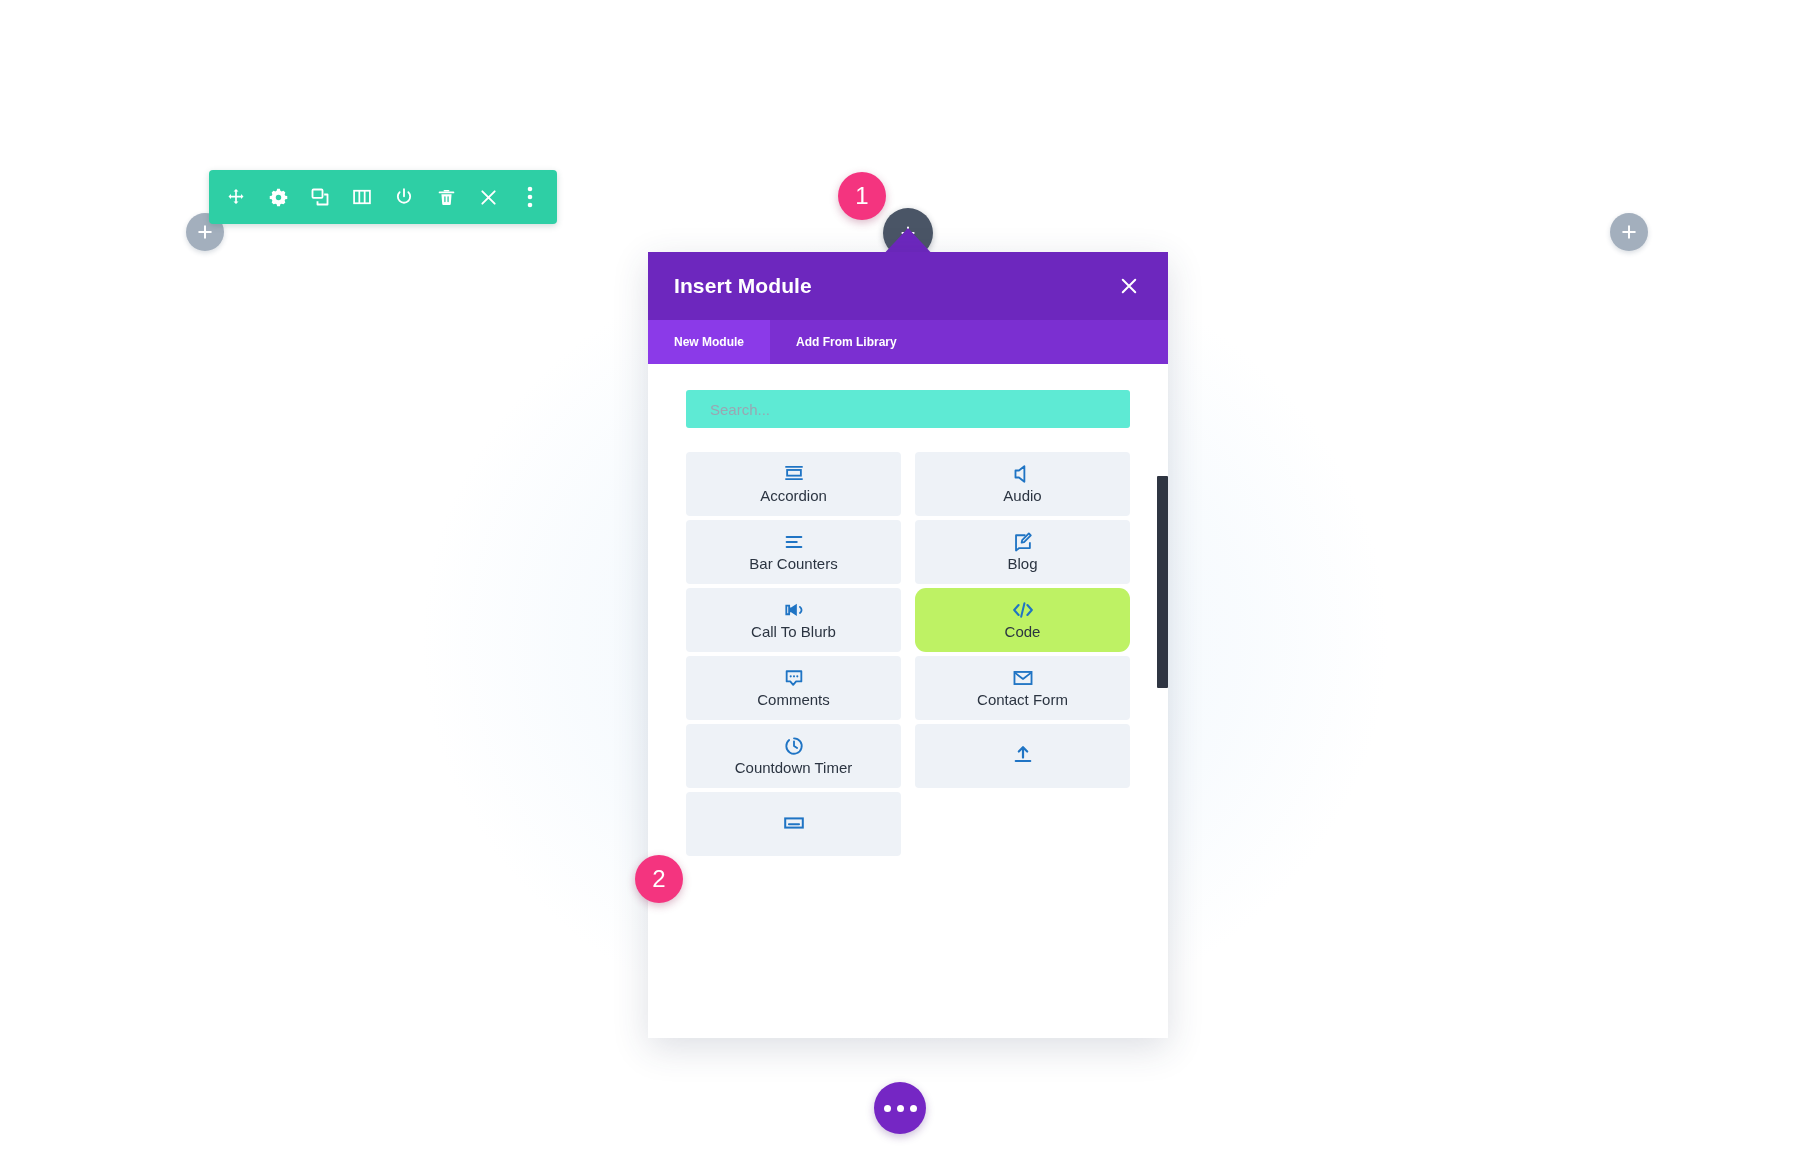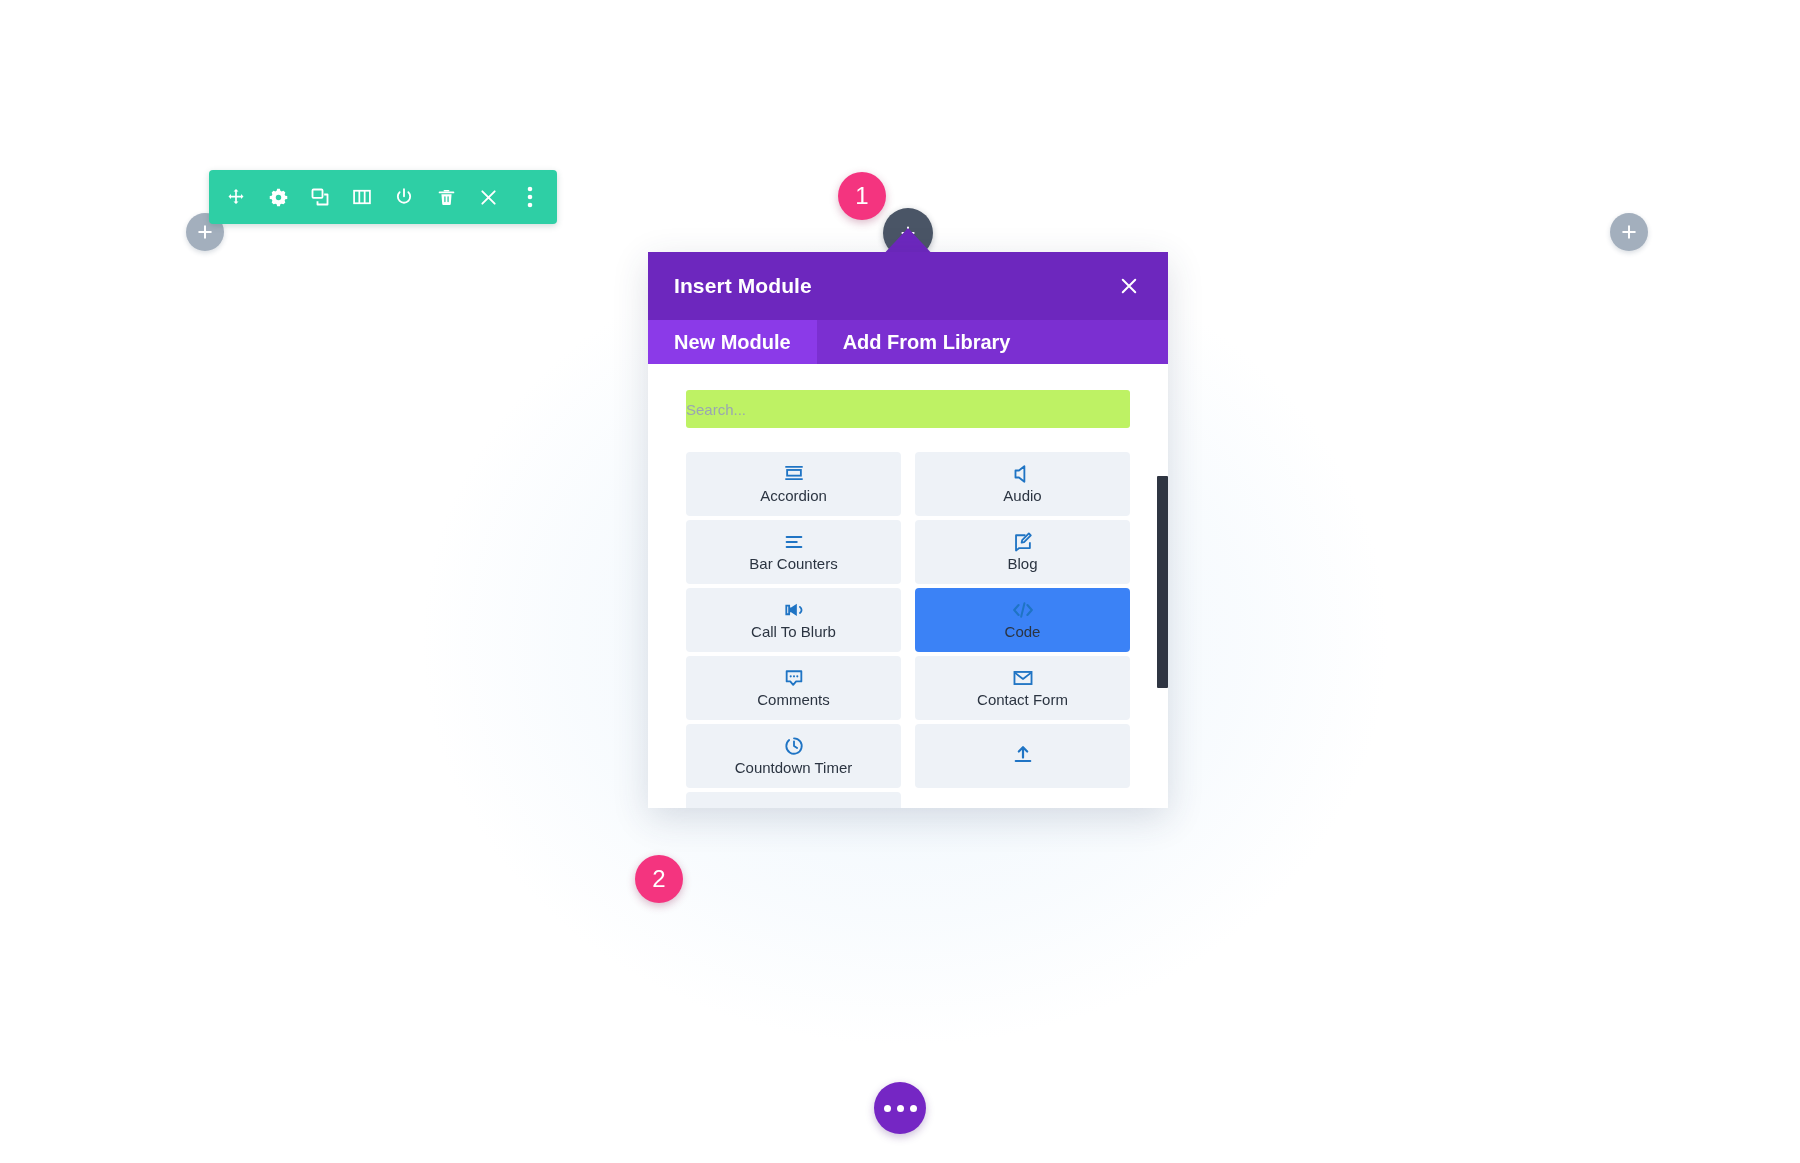--- a/index.html
+++ b/index.html
@@ -100,21 +100,21 @@
     border-left: 28px solid transparent;
     border-right: 28px solid transparent;
     border-bottom: 30px solid #6d27be;
     z-index: 26;
   }
 
   
   .modal {
     position: absolute;
     left: 648px; top: 252px;
-    width: 520px; height: 556px;
+    width: 520px; height: 786px;
     background: #ffffff;
     box-shadow: 0 10px 34px rgba(45,55,90,0.16);
     z-index: 30;
     overflow: hidden;
     display: flex;
     flex-direction: column;
   }
 
   .modal-header {
     height: 68px;
@@ -142,42 +142,42 @@
     height: 44px;
     background: #7b2fd1;
     display: flex;
     align-items: stretch;
     flex: 0 0 auto;
   }
   .modal-tab {
     display: flex; align-items: center;
     padding: 0 26px;
     color: #ffffff;
-    font-size: 20px;
+    font-size: 12px;
     font-weight: bold;
     cursor: pointer;
     white-space: nowrap;
   }
   .modal-tab.active { background: #8b3ae8; }
 
   .modal-body {
     position: relative;
     flex: 1 1 auto;
     background: #ffffff;
     padding: 26px 38px 0 38px;
     overflow: hidden;
   }
 
   .search-box {
     width: 100%;
     height: 38px;
-    background: #bef264;
+    background: #5eead4;
     border: none;
     border-radius: 3px;
-    padding: 0 0;
+    padding: 0 24px;
     font-size: 15px;
     color: #6b7684;
     font-family: "Liberation Sans", sans-serif;
     outline: none;
     display: block;
   }
   .search-box::placeholder { color: #9aa6b2; }
 
   .module-grid {
     margin-top: 24px;
@@ -191,21 +191,21 @@
     border-radius: 4px;
     height: 64px;
     display: flex;
     flex-direction: column;
     align-items: center;
     justify-content: center;
     gap: 3px;
     cursor: pointer;
     overflow: hidden;
   }
-  .module-tile.highlight { background: #3b82f6; }
+  .module-tile.highlight { background: #bef264; border-radius: 11px; }
   .module-tile .m-icon {
     color: #1f74c4;
     display: flex; align-items: center; justify-content: center;
     height: 22px;
   }
   .module-tile .m-icon svg { display: block; }
   .module-tile .m-label {
     font-size: 15px;
     color: #2b3441;
     font-family: "Liberation Sans", sans-serif;

